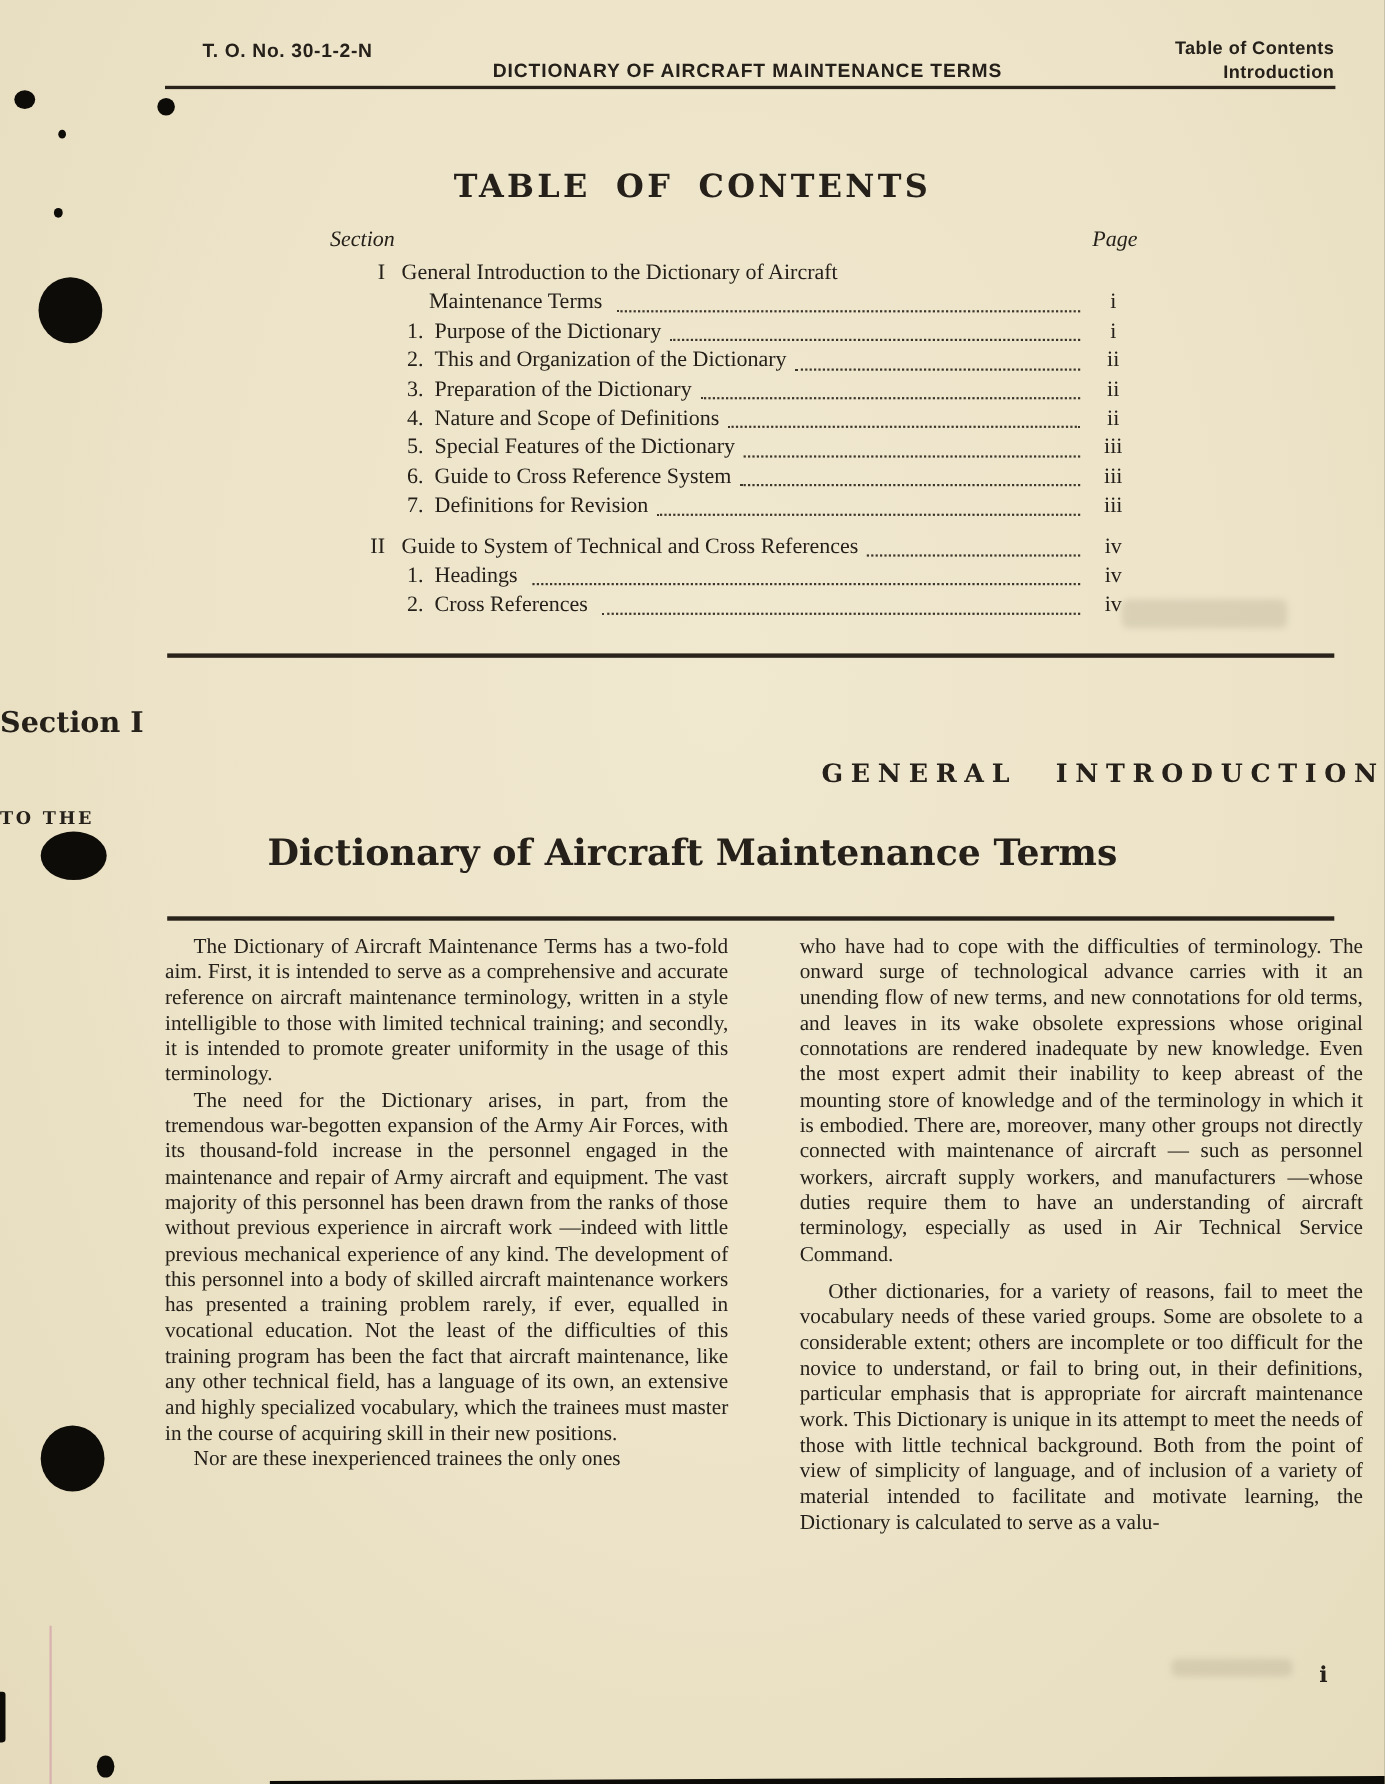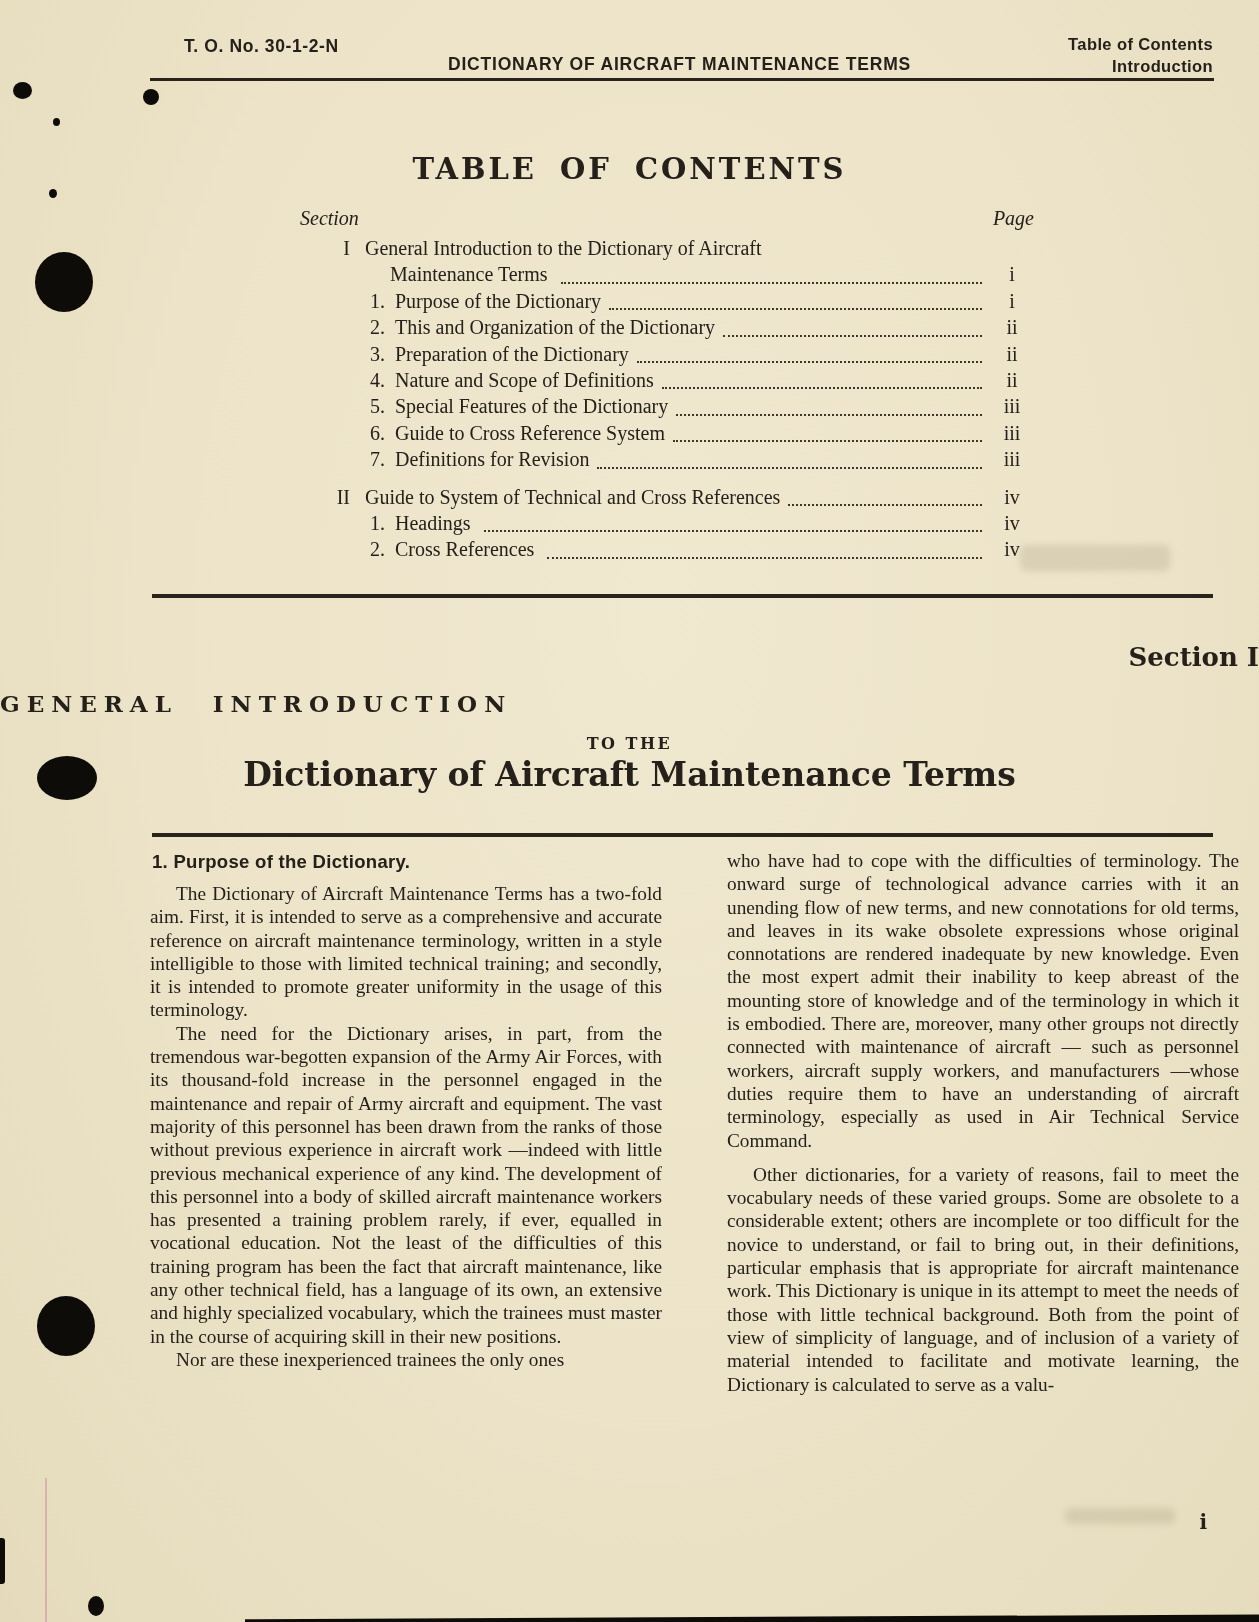--- a/index.html
+++ b/index.html
@@ -38,26 +38,26 @@
   .toc-label { flex:0 0 auto; white-space:pre; }
   .toc-leader { flex:1 1 auto; align-self:flex-end; height:0;
                 border-bottom:2px dotted #3c352a; margin:0 8px 6px 8px; }
   .toc-spacer { flex:1 1 auto; }
   .toc-page  { flex:0 0 44px; text-align:center; }
   
   .divider { position:absolute; left:152px; right:46px; height:4px; background:#29231b; }
   .div-1 { top:594px; }
   .div-2 { top:833px; }
   
-  .sec-kicker { position:absolute; left:0; right:0; top:642px; text-align:right;
+  .sec-kicker { position:absolute; left:0; right:0; top:642px; text-align:left;
                 font-family:"DejaVu Serif", serif; font-weight:bold; font-size:26px; }
-  .sec-line1  { position:absolute; left:0; right:0; top:690px; text-align:left;
+  .sec-line1  { position:absolute; left:0; right:0; top:690px; text-align:right;
                 font-family:"DejaVu Serif", serif; font-weight:bold; font-size:23px;
                 letter-spacing:7px; word-spacing:20px; }
-  .sec-line2  { position:absolute; left:0; right:0; top:734px; text-align:center;
+  .sec-line2  { position:absolute; left:0; right:0; top:734px; 
                 font-family:"DejaVu Serif", serif; font-weight:bold; font-size:16px;
                 letter-spacing:2.5px; }
   .sec-line3  { position:absolute; left:0; right:0; top:755px; text-align:center;
                 font-family:"DejaVu Serif", serif; font-weight:bold; font-size:33px; }
   
   .col { position:absolute; top:849px; width:512px; }
   .col-left  { left:150px; }
   .col-right { left:684px;margin-left:43px; }
   .body-heading { font-family:"Liberation Sans", sans-serif; font-weight:bold;
                   font-size:18.5px; letter-spacing:0.3px; margin:2px 0 9px 2px; }
@@ -201,21 +201,20 @@
   <div class="divider div-1"></div>
 
   <div class="sec-kicker">Section I</div>
   <div class="sec-line1">GENERAL INTRODUCTION</div>
   <div class="sec-line2">TO THE</div>
   <div class="sec-line3">Dictionary of Aircraft Maintenance Terms</div>
 
   <div class="divider div-2"></div>
 
   <div class="col col-left">
-    <div class="body-heading">1. Purpose of the Dictionary.</div>
     <div id="left-paras">
         <p class="">The Dictionary of Aircraft Maintenance Terms has a two-fold aim. First, it is intended to serve as a comprehensive and accurate reference on aircraft maintenance terminology, written in a style intelligible to those with limited technical training; and secondly, it is intended to promote greater uniformity in the usage of this terminology.</p>
         <p class="">The need for the Dictionary arises, in part, from the tremendous war-begotten expansion of the Army Air Forces, with its thousand-fold increase in the personnel engaged in the maintenance and repair of Army aircraft and equipment. The vast majority of this personnel has been drawn from the ranks of those without previous experience in aircraft work —indeed with little previous mechanical experience of any kind. The development of this personnel into a body of skilled aircraft maintenance workers has presented a training problem rarely, if ever, equalled in vocational education. Not the least of the difficulties of this training program has been the fact that aircraft maintenance, like any other technical field, has a language of its own, an extensive and highly specialized vocabulary, which the trainees must master in the course of acquiring skill in their new positions.</p>
         <p class="">Nor are these inexperienced trainees the only ones</p>
       </div>
   </div>
   <div class="col col-right">
     <div id="right-paras">
         <p class="no-indent">who have had to cope with the difficulties of terminology. The onward surge of technological advance carries with it an unending flow of new terms, and new connotations for old terms, and leaves in its wake obsolete expressions whose original connotations are rendered inadequate by new knowledge. Even the most expert admit their inability to keep abreast of the mounting store of knowledge and of the terminology in which it is embodied. There are, moreover, many other groups not directly connected with maintenance of aircraft — such as personnel workers, aircraft supply workers, and manufacturers —whose duties require them to have an understanding of aircraft terminology, especially as used in Air Technical Service Command.</p>
         <p class=" para-gap">Other dictionaries, for a variety of reasons, fail to meet the vocabulary needs of these varied groups. Some are obsolete to a considerable extent; others are incomplete or too difficult for the novice to understand, or fail to bring out, in their definitions, particular emphasis that is appropriate for aircraft maintenance work. This Dictionary is unique in its attempt to meet the needs of those with little technical background. Both from the point of view of simplicity of language, and of inclusion of a variety of material intended to facilitate and motivate learning, the Dictionary is calculated to serve as a valu-</p>

